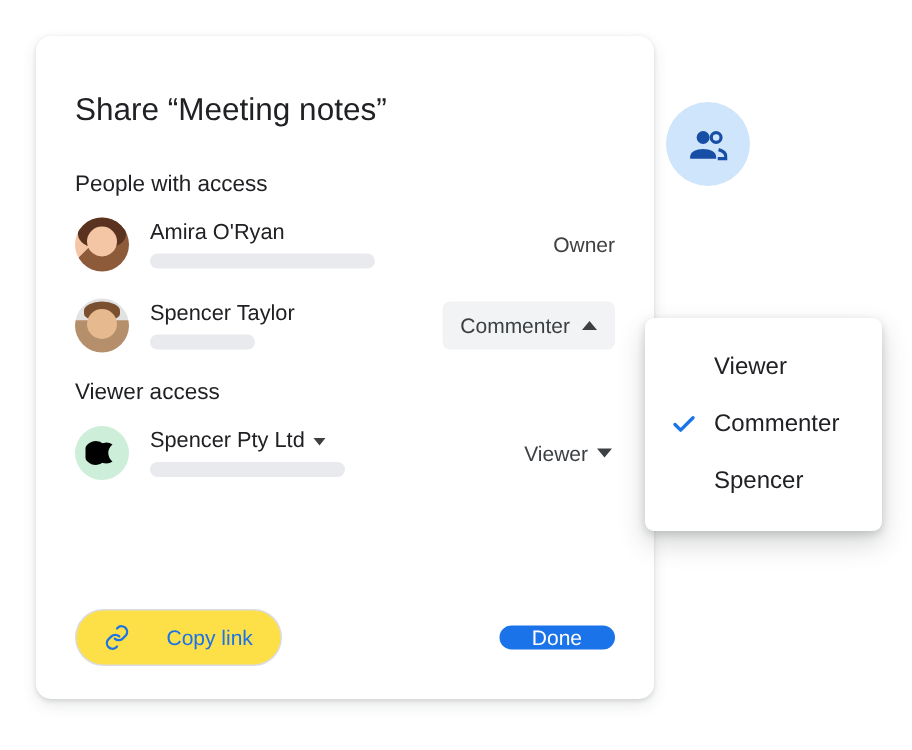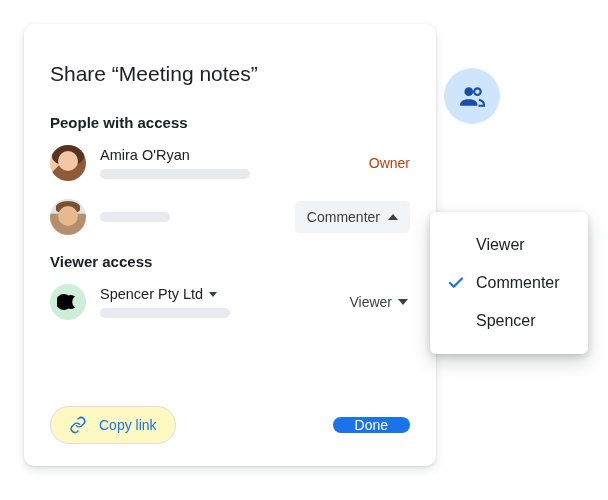--- a/index.html
+++ b/index.html
@@ -23,21 +23,21 @@
     padding: 26px 26px 22px 26px;
   }
   h1.title {
     font-size: 21px;
     font-weight: 400;
     margin-bottom: 28px;
     margin-top: 12px;
   }
   .section-label {
     font-size: 15px;
-    font-weight: 700;
+    font-weight: 400;
     color: #202124;
     margin-bottom: 14px;
   }
   .person-row {
     display: flex;
     align-items: center;
     margin-bottom: 18px;
     gap: 14px;
   }
   .avatar {
@@ -78,21 +78,21 @@
   .placeholder-bar {
     height:10px;
     background:#e8eaed;
     border-radius:5px;
   }
   .w-long { width: 150px; }
   .w-mid  { width: 130px; }
   .w-short{ width: 70px; }
   .role-label {
     font-size:14px;
-    color:#c2410c;
+    color:#404040;
     margin-left:auto;
   }
   .role-chip {
     background:#f1f3f4;
     border-radius:5px;
     padding:8px 12px;
     font-size:14px;
     display:flex;
     align-items:center;
     gap:8px;
@@ -123,29 +123,29 @@
   .general-section { margin-top: 10px; }
   .footer {
     position:absolute;
     left:26px; right:26px; bottom:22px;
     display:flex;
     align-items:center;
     justify-content:space-between;
   }
   .copy-link-btn {
     border:1px solid #dadce0;
-    background:#fef9c3;
+    background:#fde047;
     color:#1a73e8;
     font-size:14px;
     font-weight:500;
     padding:9px 18px;
     border-radius:20px;
     display:flex;
     align-items:center;
-    gap:12px;
+    gap:24px;
     cursor:pointer;
   }
   .done-btn {
     background:#1a73e8;
     color:#fff;
     border:none;
     font-size:14px;
     font-weight:500;
     padding:0 22px;
     border-radius:20px;
@@ -200,20 +200,21 @@
     <div class="name-block">
       <div class="pname">Amira O'Ryan</div>
       <div class="placeholder-bar w-long"></div>
     </div>
     <div class="role-label">Owner</div>
   </div>
 
   <div class="person-row">
     <div class="avatar spencer"></div>
     <div class="name-block">
+      <div class="pname">Spencer Taylor</div>
       <div class="placeholder-bar w-short"></div>
     </div>
     <div class="role-chip">
       <span>Commenter</span>
       <span class="tri-up"></span>
     </div>
   </div>
 
   <div class="section-label general-section">Viewer access</div>
 

